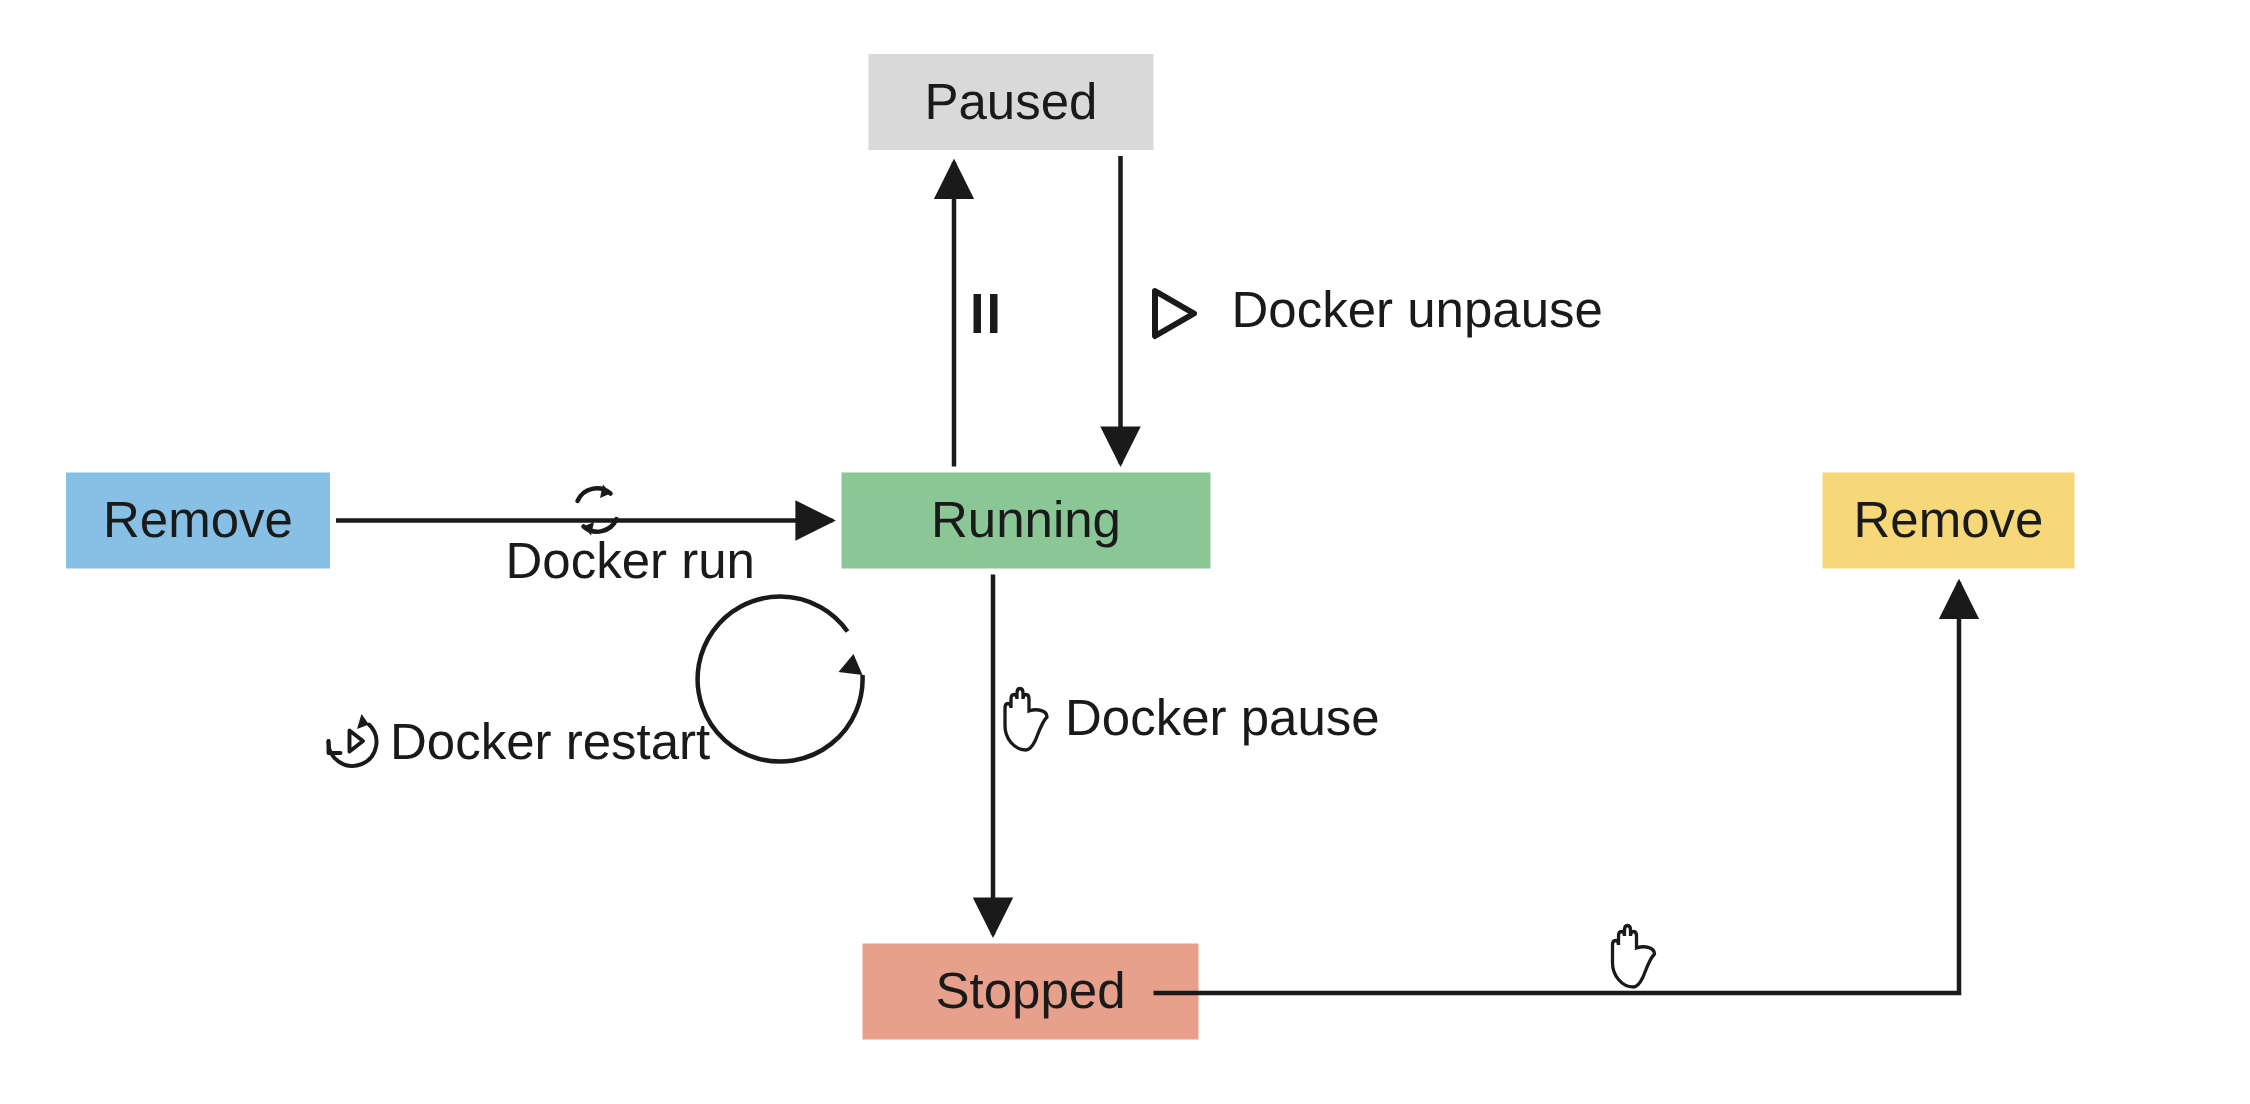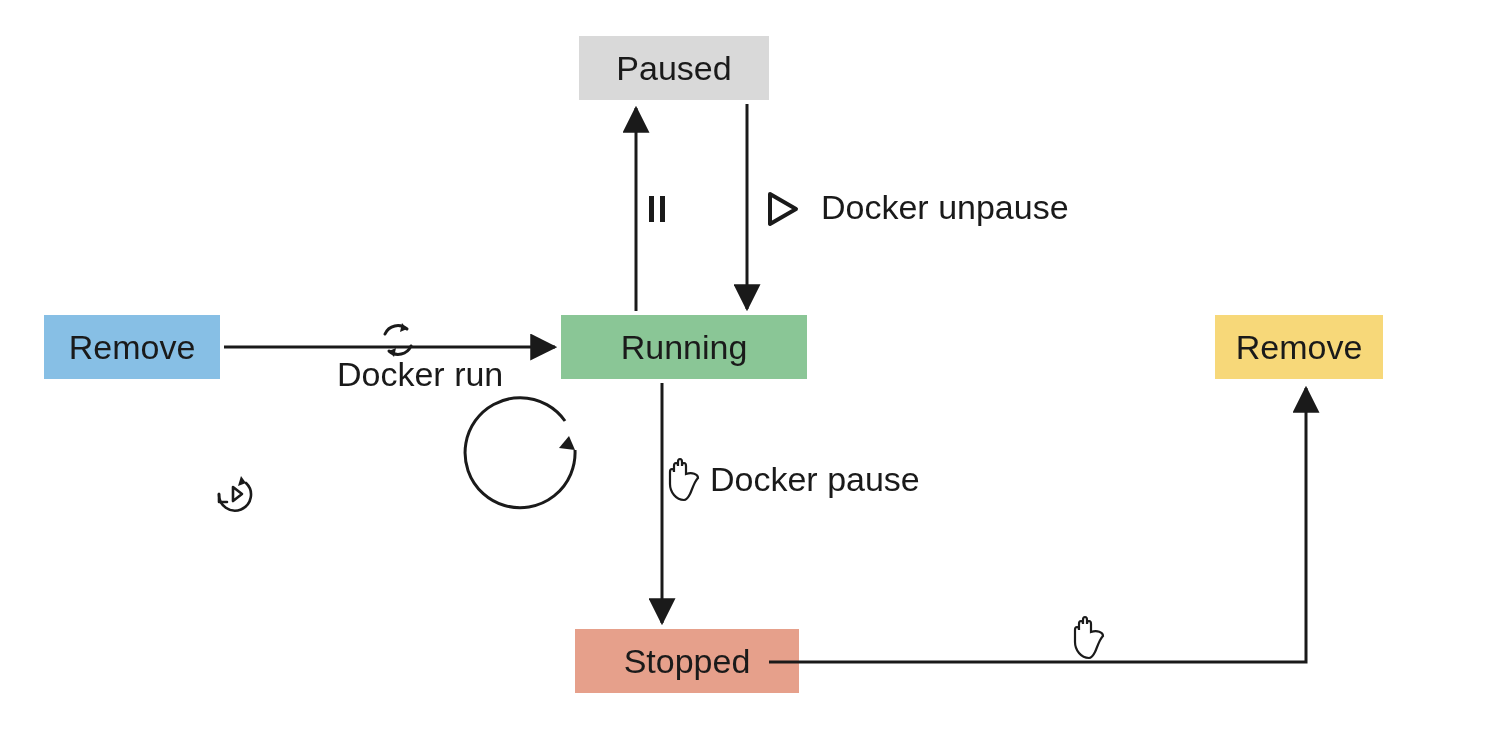--- a/index.html
+++ b/index.html
@@ -64,20 +64,21 @@
   <div class="state-box state-stopped">
     <span>Stopped</span>
   </div>
   <div class="state-box state-remove">
     <span>Remove</span>
   </div>
 
   <div class="label" style="left:337px; top:355px;">Docker run</div>
   <div class="label" style="left:805px; top:188px;margin-left:16px;">Docker unpause</div>
   <div class="label" style="left:710px; top:460px;">Docker pause</div>
+  <div class="label" style="left:260px; top:476px;">Docker restart</div>
 
   <svg class="overlay" viewBox="0 0 1500 736" xmlns="http://www.w3.org/2000/svg">
     <defs>
       <marker id="arrow" viewBox="0 0 12 12" refX="11" refY="6" markerWidth="9" markerHeight="9" orient="auto-start-reverse">
         <path d="M0,0 L12,6 L0,12 Z" fill="#1a1a1a"></path>
       </marker>
     </defs>
 
     <g>
       <line x1="224" y1="347" x2="555" y2="347" stroke="#1a1a1a" stroke-width="3" marker-end="url(#arrow)"></line>

